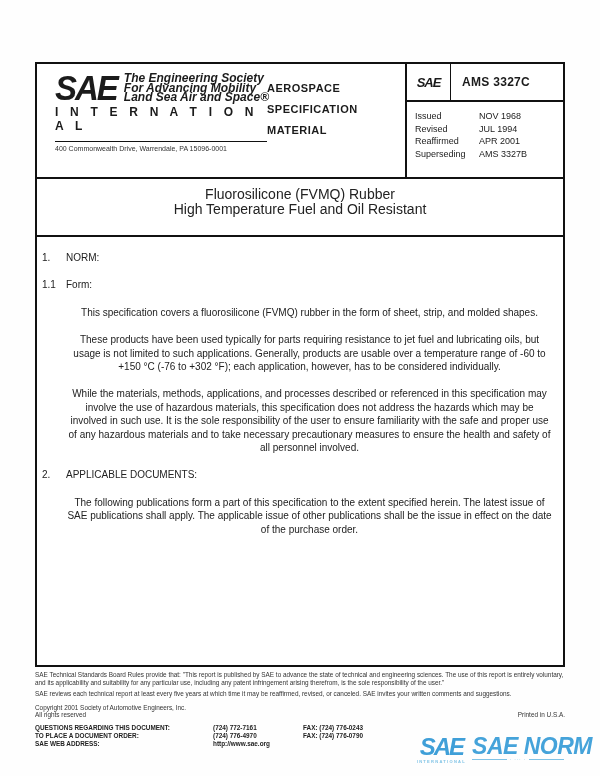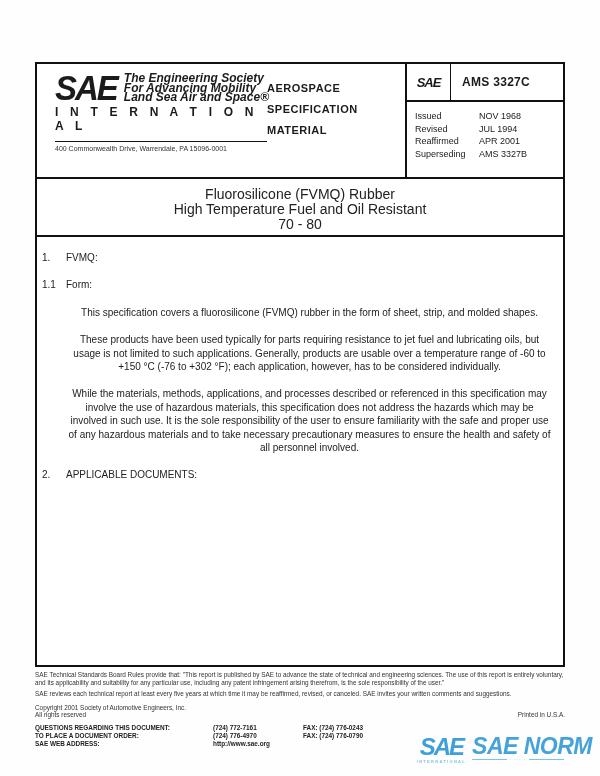--- a/index.html
+++ b/index.html
@@ -126,29 +126,28 @@
             <span class="date-label">Superseding</span>
             <span>AMS 3327B</span>
           </div>
         </div>
       </div>
     </div>
 
     <div class="title-band">
       <div>Fluorosilicone (FVMQ) Rubber</div>
       <div>High Temperature Fuel and Oil Resistant</div>
-      <div>70 - 80</div>
     </div>
 
     <div class="body-content">
 
       <div class="section">
         <div class="sec-head">
           <span class="sec-num">1.</span>
-          <span>FVMQ:</span>
+          <span>NORM:</span>
         </div>
 
       </div>
 
       <div class="section">
         <div class="sec-head">
           <span class="sec-num">1.1</span>
           <span>Form:</span>
         </div>
         <div class="para">This specification covers a fluorosilicone (FVMQ) rubber in the form of sheet, strip, and molded shapes.</div>
@@ -160,20 +159,21 @@
 
       <div class="section">
         <div class="para">While the materials, methods, applications, and processes described or referenced in this specification may involve the use of hazardous materials, this specification does not address the hazards which may be involved in such use.  It is the sole responsibility of the user to ensure familiarity with the safe and proper use of any hazardous materials and to take necessary precautionary measures to ensure the health and safety of all personnel involved.</div>
       </div>
 
       <div class="section">
         <div class="sec-head">
           <span class="sec-num">2.</span>
           <span>APPLICABLE DOCUMENTS:</span>
         </div>
+        <div class="para">The following publications form a part of this specification to the extent specified herein.  The latest issue of SAE publications shall apply.  The applicable issue of other publications shall be the issue in effect on the date of the purchase order.</div>
       </div>
 
     </div>
   </div>
 
   <div class="footer">
     <div class="disclaimer">SAE Technical Standards Board Rules provide that: "This report is published by SAE to advance the state of technical and engineering sciences.  The use of this report is entirely voluntary, and its applicability and suitability for any particular use, including any patent infringement arising therefrom, is the sole responsibility of the user."</div>
     <div class="disclaimer">SAE reviews each technical report at least every five years at which time it may be reaffirmed, revised, or canceled.  SAE invites your written comments and suggestions.</div>
     <div class="copyright-block">
       <div>Copyright 2001 Society of Automotive Engineers, Inc.</div>

